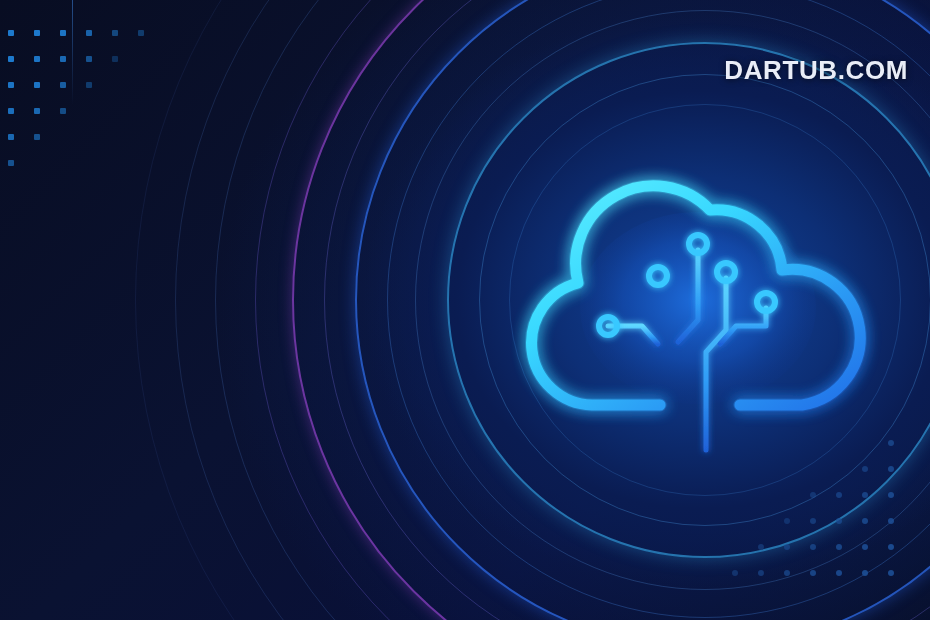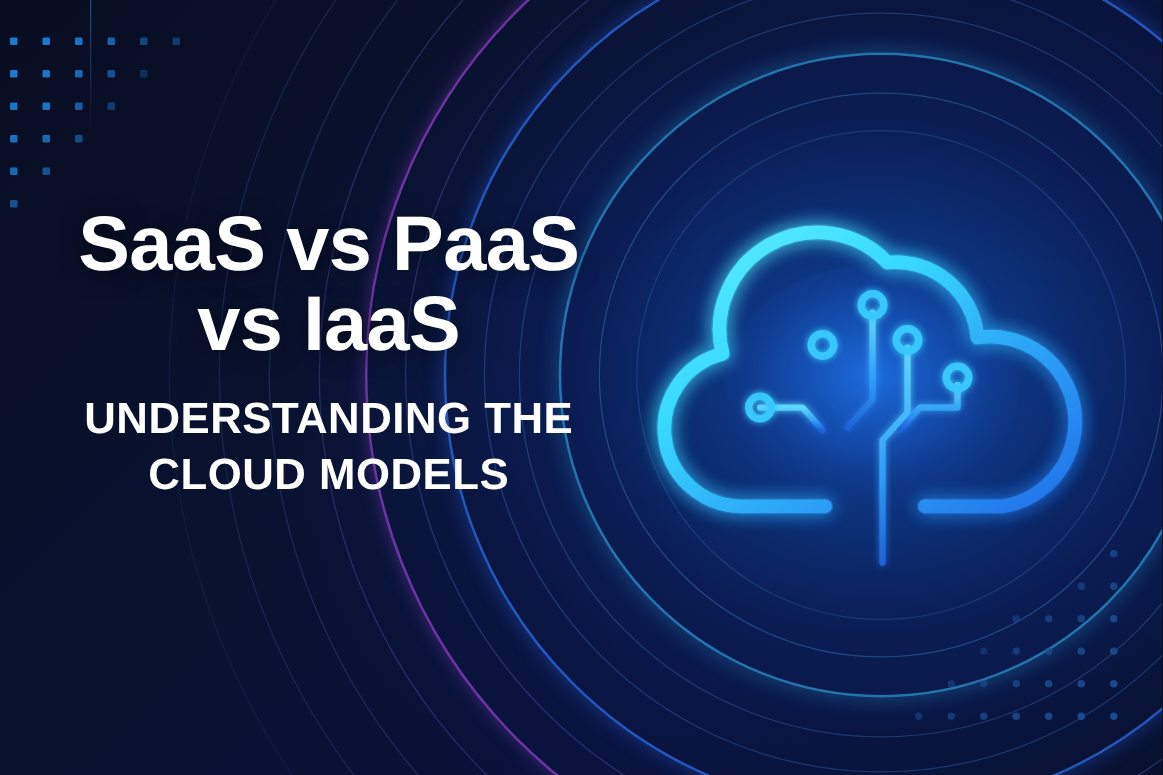--- a/index.html
+++ b/index.html
@@ -207,31 +207,22 @@
       <div class="d" style="opacity:.9"></div>
     <div class="d" style="opacity:.5"></div>
       <div class="d" style="opacity:.6"></div>
       <div class="d" style="opacity:.7"></div>
       <div class="d" style="opacity:.8"></div>
       <div class="d" style="opacity:.85"></div>
       <div class="d" style="opacity:.9"></div>
       <div class="d" style="opacity:.9"></div>
   </div>
 
-
-  <div id="text-block">
-    <h1 id="headline">
-      <span class="l1">SaaS vs PaaS</span>
-      <span class="l2">vs IaaS</span>
-    </h1>
-    <h2 id="subtitle">
-      <span class="s1">UNDERSTANDING THE</span>
-      <span class="s2">CLOUD MODELS</span>
-    </h2>
-  </div>
+  <div id="watermark">DARTUB.COM</div>
+
 
   <div id="cloud-wrap">
     <svg width="340" height="330" viewBox="0 0 340 330" xmlns="http://www.w3.org/2000/svg">
       <defs>
         <linearGradient id="cloudStroke" x1="0" y1="0" x2="1" y2="1">
           <stop offset="0%" stop-color="#5ff0ff"></stop>
           <stop offset="35%" stop-color="#38d8ff"></stop>
           <stop offset="70%" stop-color="#2b9cf5"></stop>
           <stop offset="100%" stop-color="#2170e8"></stop>
         </linearGradient>

